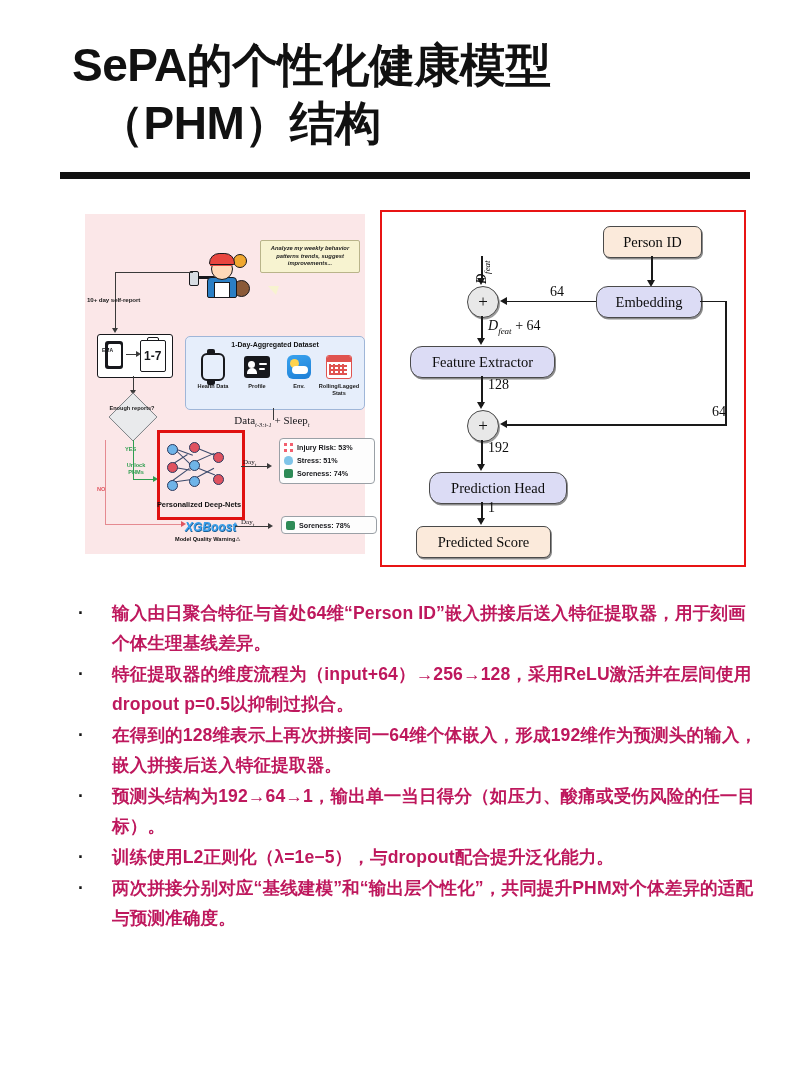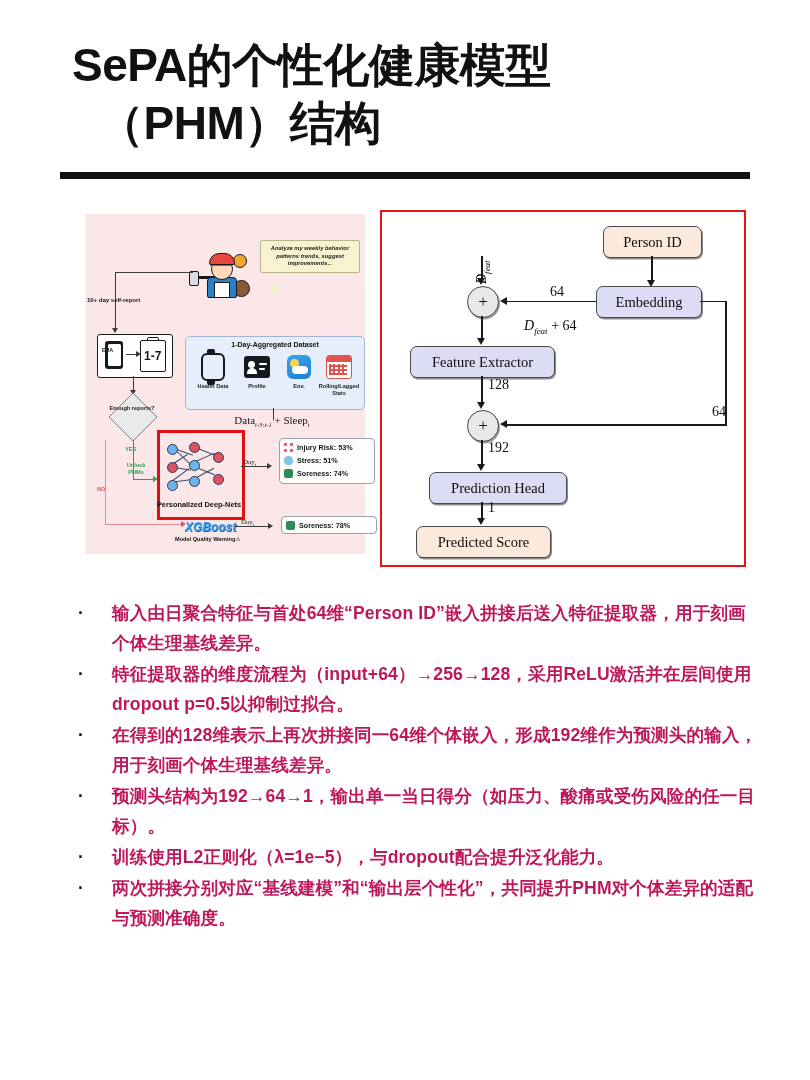--- a/index.html
+++ b/index.html
@@ -300,21 +300,21 @@
     border:1.4px solid #4a4a4a;
     border-radius:7px;
     font-family:"Liberation Serif","DejaVu Serif",serif;
     font-size:14.5px;
     color:#0c0c0c;
     display:flex;align-items:center;justify-content:center;
     box-shadow:1px 1.5px 0 rgba(0,0,0,0.45);
     white-space:nowrap;
   }
   .node.cream{ background:#fbeadb; }
-  .node.lav{ background:#dcdcf5; }
+  .node.lav{ background:#dcdcf5;border-radius:12px; }
   .plus{
     position:absolute;width:30px;height:30px;border-radius:50%;
     background:#e8e8e8;border:1.4px solid #4a4a4a;
     box-shadow:1px 1.5px 0 rgba(0,0,0,0.4);
     display:flex;align-items:center;justify-content:center;
     font-family:"Liberation Serif",serif;font-size:17px;color:#111;
   }
   .aln{ position:absolute;background:#1a1a1a; }
   .ah-d{
     position:absolute;width:0;height:0;
@@ -536,21 +536,21 @@
     <div class="ah-d" style="left:265.3px;top:68px;"></div>
 
     <div class="node lav" style="left:214px;top:74px;width:104px;height:30px;">Embedding</div>
 
     <div class="aln" style="left:122px;top:88.5px;width:92px;height:1.6px;"></div>
     <div class="ah-l" style="left:118px;top:84.8px;"></div>
     <div class="elab" style="left:168px;top:72px;">64</div>
 
     <div class="aln" style="left:99px;top:104px;width:1.6px;height:26px;"></div>
     <div class="ah-d" style="left:95.3px;top:126px;"></div>
-    <div class="elab" style="left:106px;top:106px;margin-left:36px;">
+    <div class="elab" style="left:106px;top:106px;">
       <i>D</i><span class="sb">feat</span>
       <span>+ 64</span>
     </div>
 
     <div class="node lav" style="left:28px;top:134px;width:143px;height:30px;">Feature Extractor</div>
 
     <div class="aln" style="left:99px;top:164px;width:1.6px;height:30px;"></div>
     <div class="ah-d" style="left:95.3px;top:190px;"></div>
     <div class="elab" style="left:106px;top:165px;">128</div>
 
@@ -581,21 +581,21 @@
   <div class="bullet">
     <div class="dot">·</div>
     <div class="btxt">输入由日聚合特征与首处64维“Person ID”嵌入拼接后送入特征提取器，用于刻画个体生理基线差异。</div>
   </div>
   <div class="bullet">
     <div class="dot">·</div>
     <div class="btxt">特征提取器的维度流程为（input+64）→256→128，采用ReLU激活并在层间使用dropout p=0.5以抑制过拟合。</div>
   </div>
   <div class="bullet">
     <div class="dot">·</div>
-    <div class="btxt">在得到的128维表示上再次拼接同一64维个体嵌入，形成192维作为预测头的输入，用于刻画个体生理基线差异。</div>
+    <div class="btxt">在得到的128维表示上再次拼接同一64维个体嵌入，形成192维作为预测头的输入，嵌入拼接后送入特征提取器。</div>
   </div>
   <div class="bullet">
     <div class="dot">·</div>
     <div class="btxt">预测头结构为192→64→1，输出单一当日得分（如压力、酸痛或受伤风险的任一目标）。</div>
   </div>
   <div class="bullet">
     <div class="dot">·</div>
     <div class="btxt">训练使用L2正则化（λ=1e−5），与dropout配合提升泛化能力。</div>
   </div>
   <div class="bullet">

